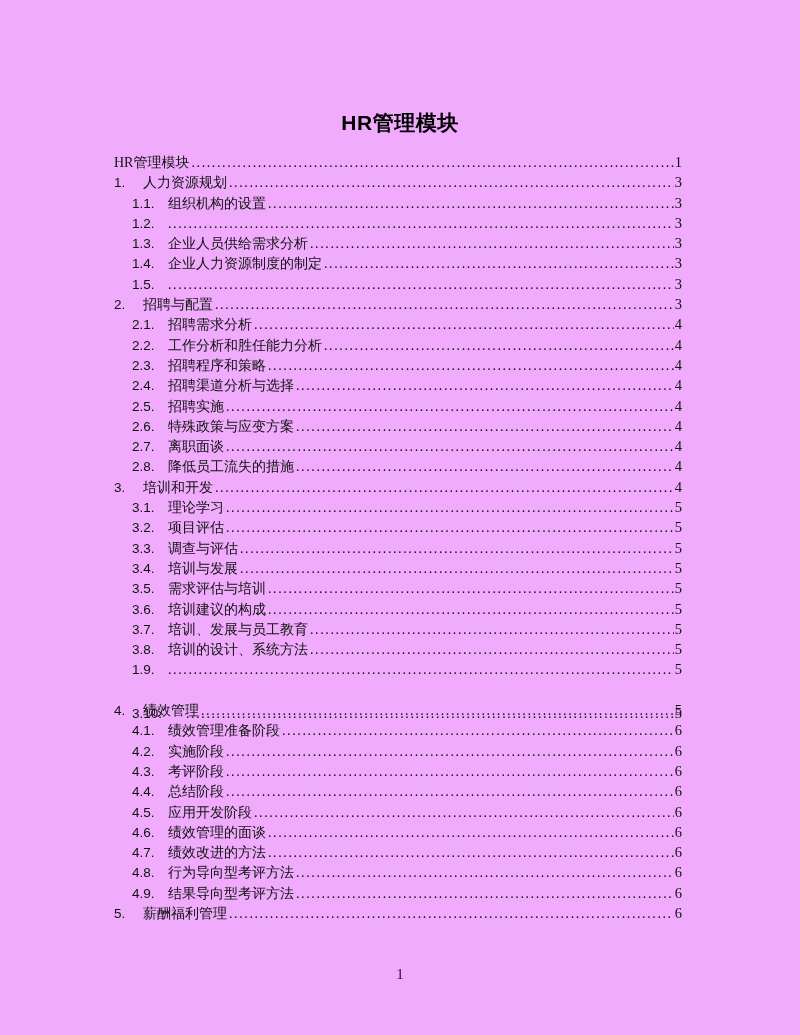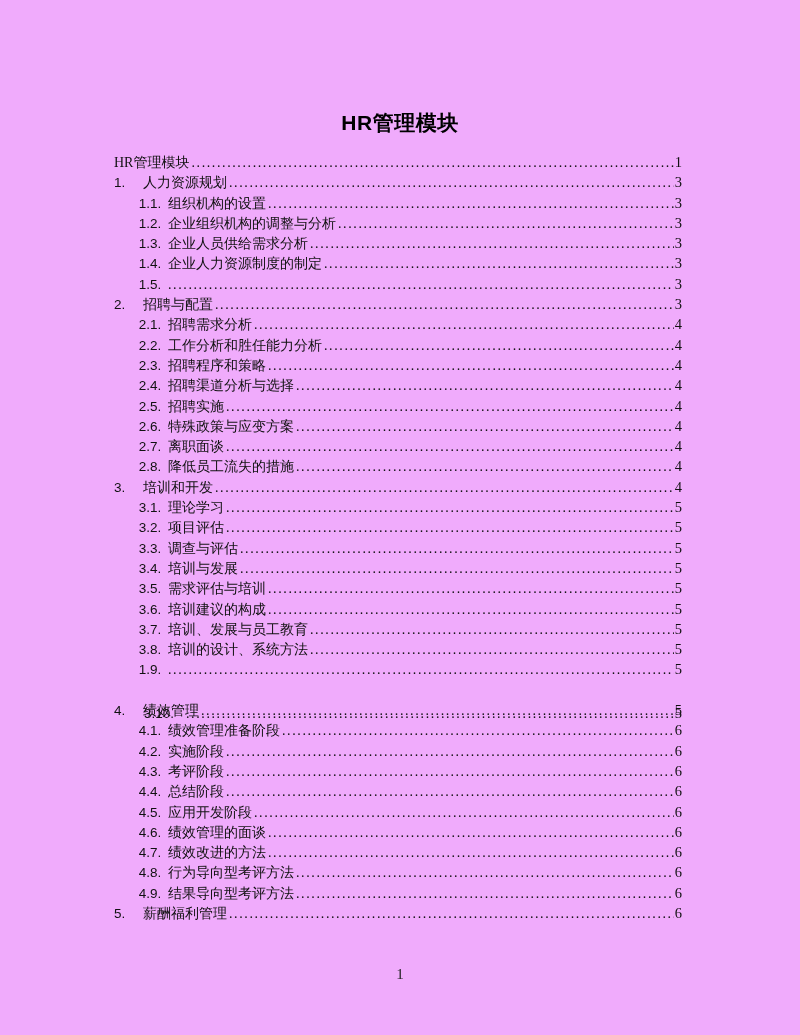--- a/index.html
+++ b/index.html
@@ -42,21 +42,21 @@
     line-height: 20.3px;
     font-size: 14px;
     white-space: nowrap;
   }
   .toc-row .num {
     font-family: "Liberation Sans", "DejaVu Sans", sans-serif;
     font-size: 13.5px;
     flex: 0 0 auto;
   }
   .toc-row.l1 .num { min-width: 29px; }
-  .toc-row.l2 .num { margin-left: 18px; min-width: 36px; text-align: center; }
+  .toc-row.l2 .num { margin-left: 18px; min-width: 36px; }
   .toc-row.l2.wide-num .num { min-width: 54px; margin-top: 24px; }
   .toc-row .label {
     flex: 0 0 auto;
     padding-right: 2px;
     font-size: 14px;
   }
   .toc-row .leader {
     flex: 1 1 auto;
     overflow: hidden;
     white-space: nowrap;
@@ -109,21 +109,20 @@
 
   <div class="toc-row l2">
     <span class="num">1.1.</span>
     <span class="label">组织机构的设置</span>
     <span class="leader"></span>
     <span class="pagenum">3</span>
   </div>
 
   <div class="toc-row l2">
     <span class="num">1.2.</span>
-    <span class="label">企业组织机构的调整与分析</span>
     <span class="leader"></span>
     <span class="pagenum">3</span>
   </div>
 
   <div class="toc-row l2">
     <span class="num">1.3.</span>
     <span class="label">企业人员供给需求分析</span>
     <span class="leader"></span>
     <span class="pagenum">3</span>
   </div>

